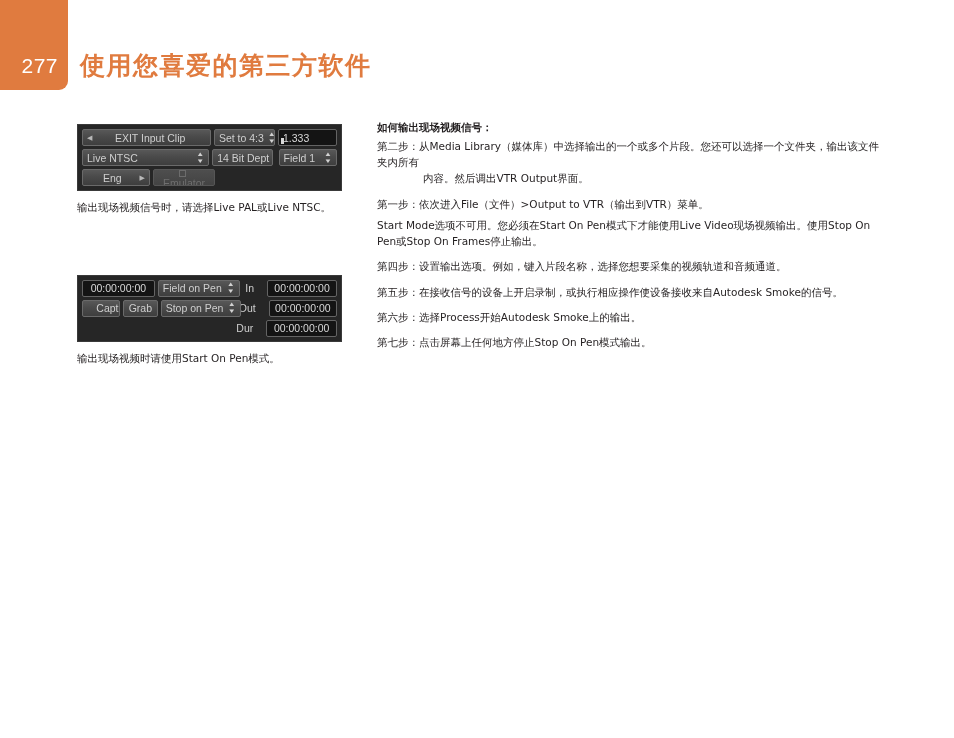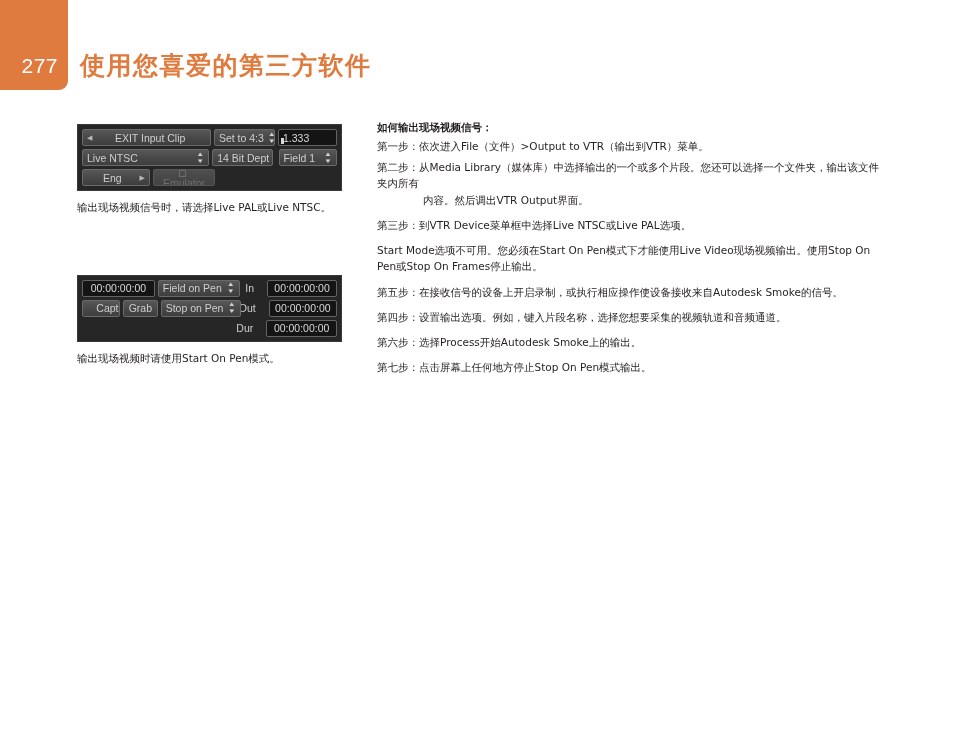--- a/index.html
+++ b/index.html
@@ -258,24 +258,23 @@
       </div>
     </div>
 
   </div>
   <div class="caption">输出现场视频时请使用Start On Pen模式。</div>
 
 </div>
 
 <div id="right-col">
   <div class="r-head">如何输出现场视频信号：</div>
-  <div class="r-step tight">第一步：依次进入File（文件）&gt;Output to VTR（输出到VTR）菜单。</div>
   <div class="r-step">
     <span>第二步：从Media Library（媒体库）中选择输出的一个或多个片段。您还可以选择一个文件夹，输出该文件夹内所有</span>
     <span class="cont">内容。然后调出VTR Output界面。</span>
   </div>
-  <div class="r-step">第三步：到VTR Device菜单框中选择Live NTSC或Live PAL选项。</div>
+  <div class="r-step tight">第一步：依次进入File（文件）&gt;Output to VTR（输出到VTR）菜单。</div>
   <div class="r-para">Start Mode选项不可用。您必须在Start On Pen模式下才能使用Live Video现场视频输出。使用Stop On Pen或Stop On Frames停止输出。</div>
+  <div class="r-step">第四步：设置输出选项。例如，键入片段名称，选择您想要采集的视频轨道和音频通道。</div>
   <div class="r-step">第五步：在接收信号的设备上开启录制，或执行相应操作使设备接收来自Autodesk Smoke的信号。</div>
-  <div class="r-step">第四步：设置输出选项。例如，键入片段名称，选择您想要采集的视频轨道和音频通道。</div>
   <div class="r-step">第六步：选择Process开始Autodesk Smoke上的输出。</div>
   <div class="r-step">第七步：点击屏幕上任何地方停止Stop On Pen模式输出。</div>
 </div>
 
 </body></html>

